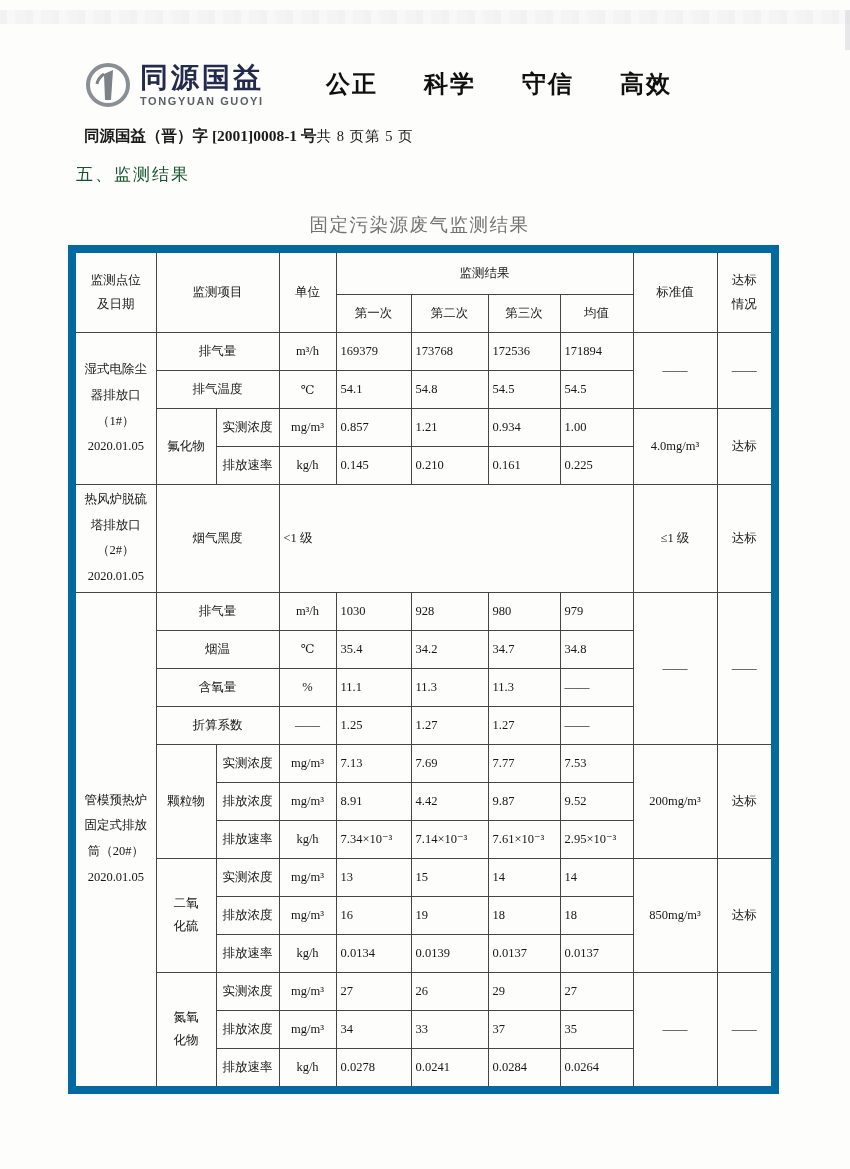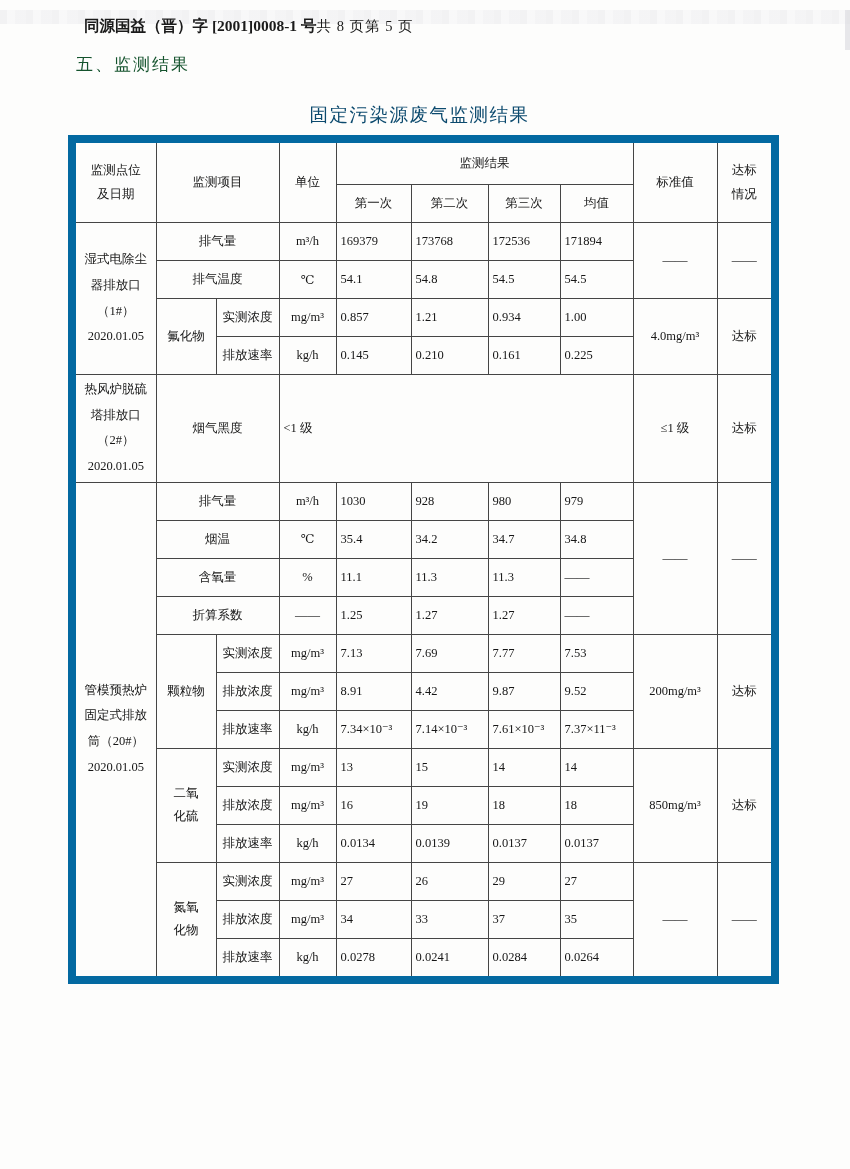--- a/index.html
+++ b/index.html
@@ -49,21 +49,21 @@
   }
   .page-info{font-weight:normal;font-size:14.5px;letter-spacing:1px;margin-right:20px;display:flex;gap:0;}
 
   .section-title{
     margin-top:16px;margin-left:8px;
     font-size:17px;color:#14532d;letter-spacing:2px;
   }
 
   .table-title{
     text-align:center;
-    font-size:18.5px;color:#0c4a6e;letter-spacing:1.5px;
+    font-size:18.5px;color:#737373;letter-spacing:1.5px;
     margin-top:26px;margin-bottom:8px;
   }
 
   table.report{
     border-collapse:collapse;
     width:703px;
     table-layout:fixed;
     border:8px solid #0369a1;
   }
   table.report td{
@@ -85,20 +85,39 @@
   td.point{font-size:12.5px;line-height:2.05;}
 </style>
 </head>
 <body>
 
 <div class="scan-band"></div>
 <div class="scan-edge"></div>
 
 <div class="content">
 
+  <div class="brand-row">
+    <div class="logo-wrap">
+      <svg class="logo-icon" viewBox="0 0 48 50" xmlns="http://www.w3.org/2000/svg">
+        <circle cx="24" cy="25" r="20" fill="none" stroke="#8a8f95" stroke-width="4"></circle>
+        <path d="M20 14 L29 10 L27 40 L21 40 Z" fill="#7d8288"></path>
+        <path d="M20 14 Q14 18 13 24" fill="none" stroke="#7d8288" stroke-width="3"></path>
+      </svg>
+      <div class="brand-text">
+        <div class="logo-cn">同源国益</div>
+        <div class="logo-en">TONGYUAN GUOYI</div>
+      </div>
+    </div>
+    <div class="slogan">
+      <span>公正</span>
+      <span>科学</span>
+      <span>守信</span>
+      <span>高效</span>
+    </div>
+  </div>
 
   <div class="doc-line">
     <span>同源国益（晋）字 [2001]0008-1 号</span>
     <span class="page-info">
       <span>共 8 页</span>
       <span>第 5 页</span>
     </span>
   </div>
 
   <div class="section-title">五、监测结果</div>
@@ -247,21 +266,21 @@
       <td class="num">4.42</td>
       <td class="num">9.87</td>
       <td class="num">9.52</td>
     </tr>
     <tr>
       <td class="c">排放速率</td>
       <td class="c">kg/h</td>
       <td class="num">7.34×10⁻³</td>
       <td class="num">7.14×10⁻³</td>
       <td class="num">7.61×10⁻³</td>
-      <td class="num">7.37×11⁻³</td>
+      <td class="num">2.95×10⁻³</td>
     </tr>
 
     <tr>
       <td rowspan="3" class="c ml">二氧
 化硫</td>
       <td class="c">实测浓度</td>
       <td class="c">mg/m³</td>
       <td class="num">13</td>
       <td class="num">15</td>
       <td class="num">14</td>

